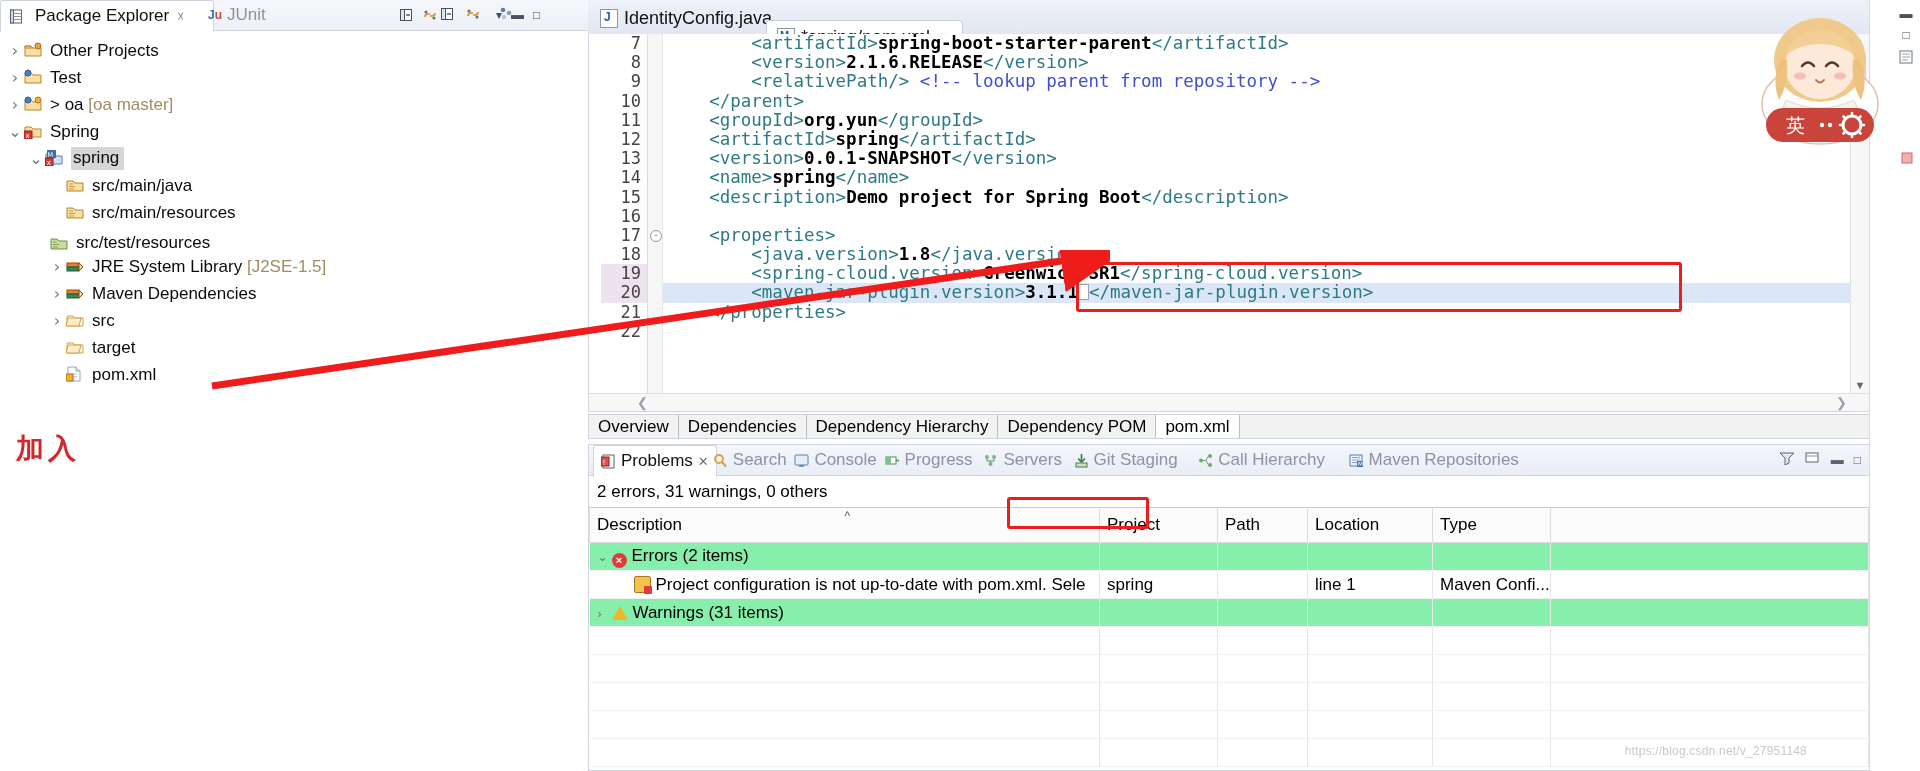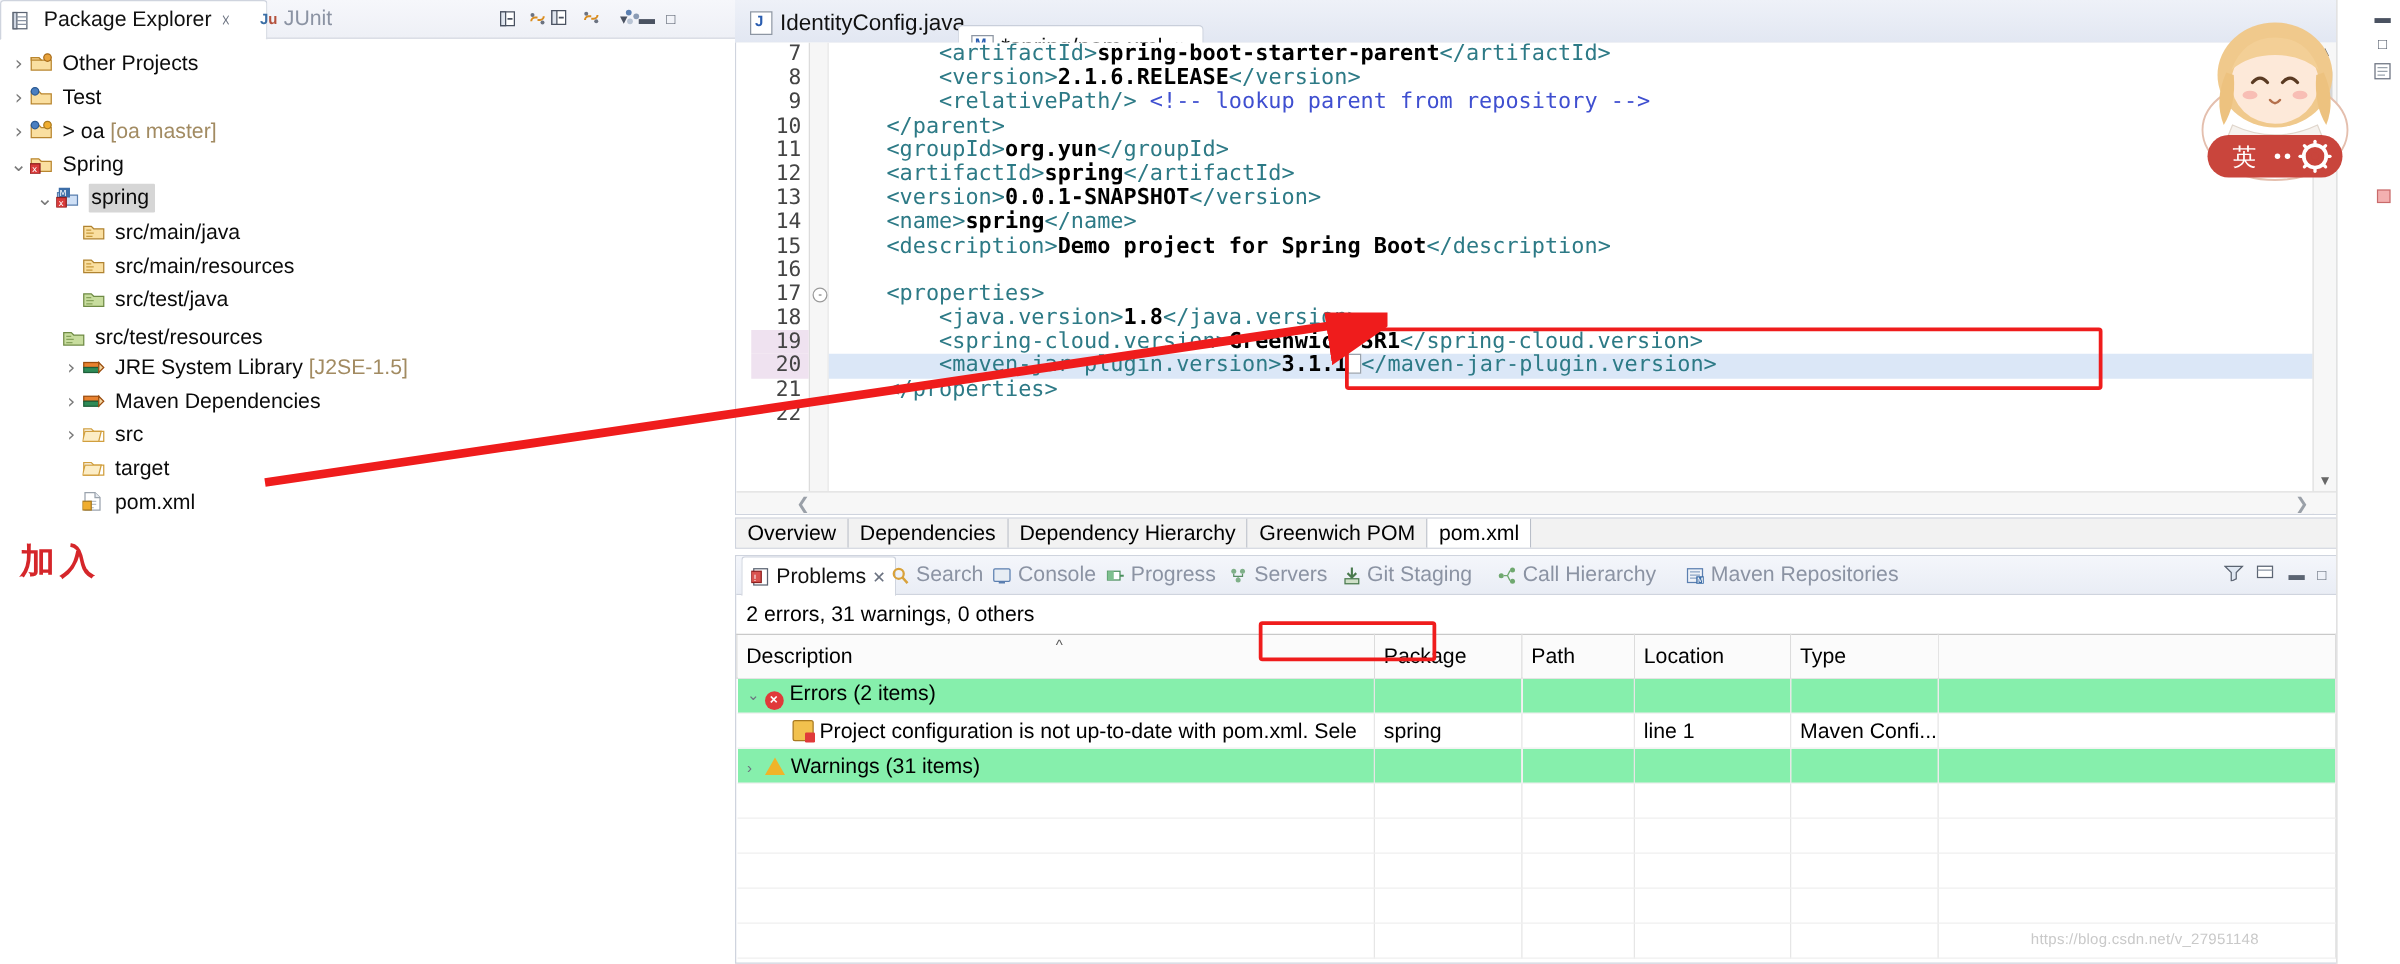--- a/index.html
+++ b/index.html
@@ -295,28 +295,20 @@
             </svg></span>
           <span class="tlabel">src/main/java</span>
         </div>
         <div class="trow" style="padding-left: 48px;">
           <span class="twist"></span>
           <span class="tico"><svg width="18" height="16" viewBox="0 0 18 16">
               <path d="M1 4 h6 l2 2 h8 v8 h-16 z" fill="#fadfa0" stroke="#b08330"></path>
               <path d="M3 7 h4 M3 9.5 h6 M3 12 h5" stroke="#c79a3d"></path>
             </svg></span>
           <span class="tlabel">src/main/resources</span>
-        </div>
-        <div class="trow" style="padding-left: 48px;">
-          <span class="twist"></span>
-          <span class="tico"><svg width="18" height="16" viewBox="0 0 18 16">
-              <path d="M1 4 h6 l2 2 h8 v8 h-16 z" fill="#c8dd9e" stroke="#6f8b45"></path>
-              <path d="M3 7 h4 M3 9.5 h6 M3 12 h5" stroke="#86a35a"></path>
-            </svg></span>
-          <span class="tlabel">src/test/java</span>
         </div>
         <div class="trow" style="padding-left: 32px; align-items: flex-end;">
           <span class="twist"></span>
           <span class="tico"><svg width="18" height="16" viewBox="0 0 18 16">
               <path d="M1 4 h6 l2 2 h8 v8 h-16 z" fill="#c8dd9e" stroke="#6f8b45"></path>
               <path d="M3 7 h4 M3 9.5 h6 M3 12 h5" stroke="#86a35a"></path>
             </svg></span>
           <span class="tlabel">src/test/resources</span>
         </div>
         <div class="trow" style="padding-left: 48px;">
@@ -453,21 +445,21 @@
       <div class="hscroll">
         <div class="la">❮</div>
         <div class="ra">❯</div>
       </div>
     </div>
 
     <div id="form-tabs">
         <div class="ftab">Overview</div>
         <div class="ftab">Dependencies</div>
         <div class="ftab">Dependency Hierarchy</div>
-        <div class="ftab">Greenwich POM</div>
+        <div class="ftab">Dependency POM</div>
         <div class="ftab active">pom.xml</div>
         <div class="ftab-fill"></div>
       </div>
 
     <div id="problems">
       <div class="ptabbar" id="ptabbar">
         <div class="ptb-icons">
           <span>
             <svg width="16" height="14" viewBox="0 0 16 14">
                 <path d="M1 2 h14 l-5 5 v5 l-4 2 v-7 z" fill="#dfe7f2" stroke="#5b6472"></path>
@@ -572,21 +564,21 @@
           <col style="width:510px">
             <col style="width:118px">
             <col style="width:90px">
           <col style="width:125px">
             <col style="width:118px">
             <col>
         </colgroup>
         <thead>
           <tr id="ptable-head">
               <th><span>Description</span><span class="sortmark">^</span></th>
-              <th><span>Package</span></th>
+              <th><span>Project</span></th>
               <th><span>Path</span></th>
               <th><span>Location</span></th>
               <th><span>Type</span></th>
               <th></th>
             </tr>
         </thead>
         <tbody id="ptable-body">
             <tr class="grp">
               <td style="padding-left: 8px;"><span class="caret">⌄</span><span class="err-ico">×</span><span>Errors (2 items)</span></td>
               <td></td>

